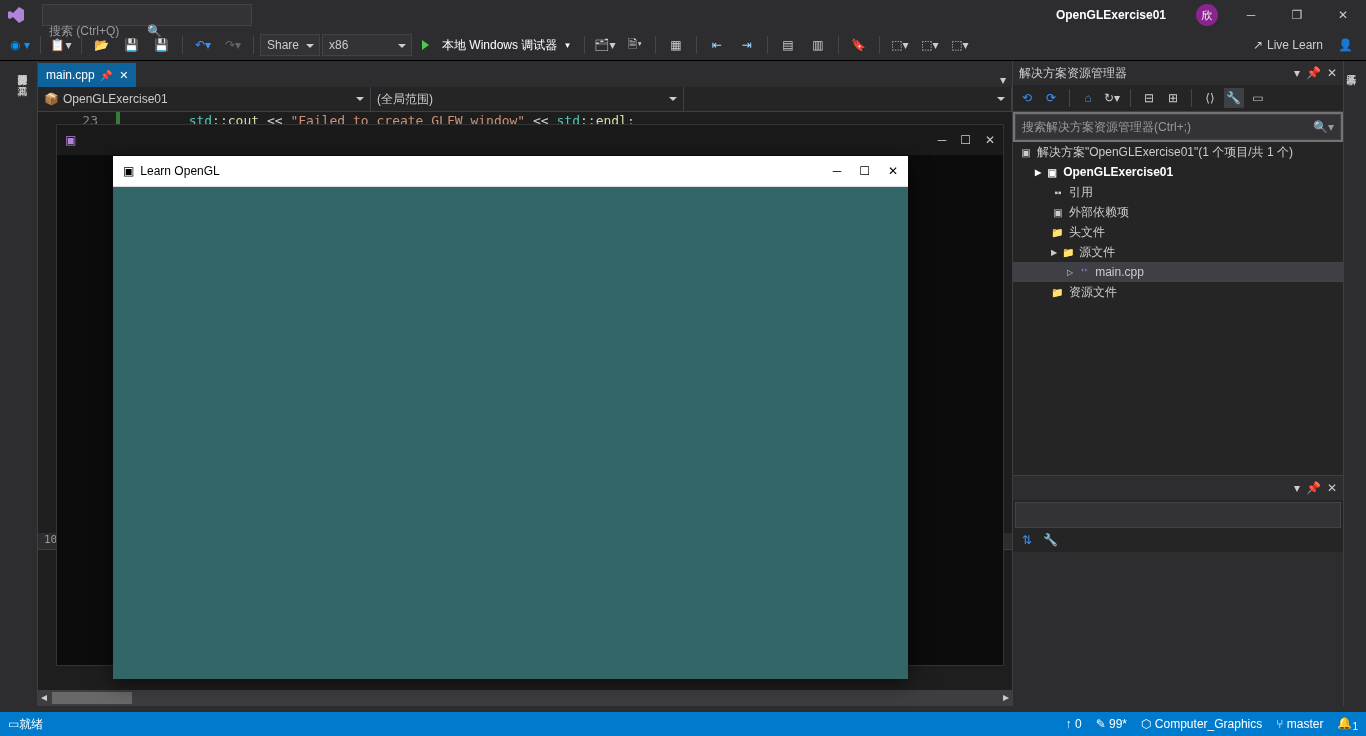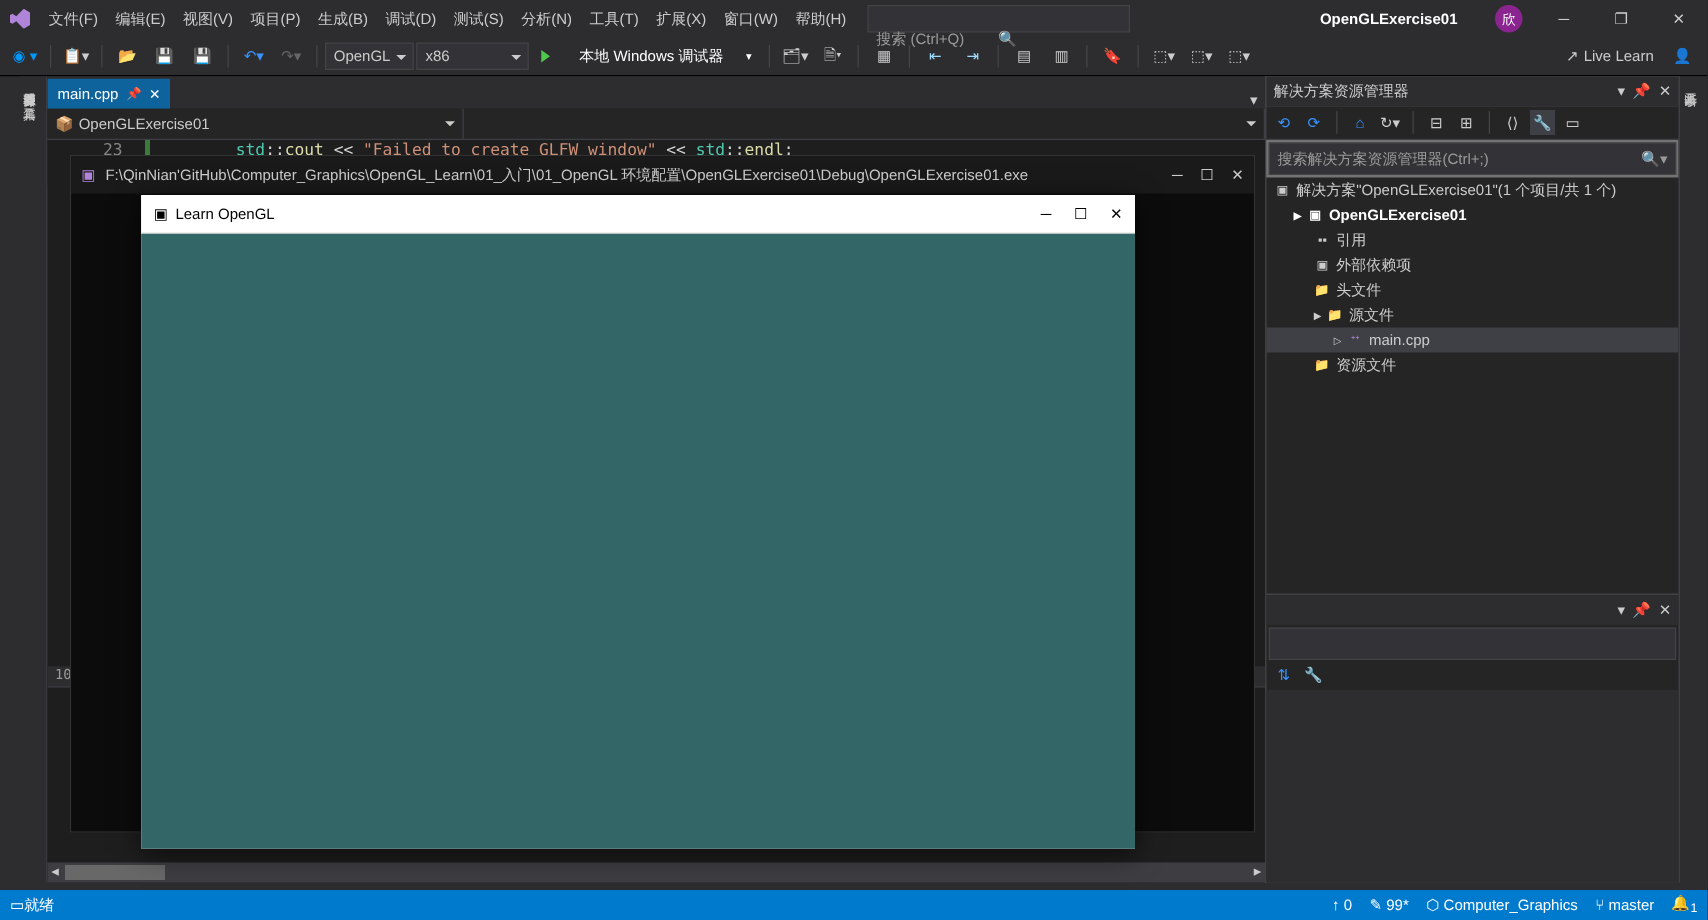--- a/index.html
+++ b/index.html
@@ -11,21 +11,21 @@
 .search-box span{flex:1;margin-top:32px;}
 .title-right{margin-left:auto;display:flex;align-items:center;height:30px;}
 .sol-name{font-weight:bold;color:#fff;padding:0 20px;}
 .avatar{width:22px;height:22px;border-radius:50%;background:#8a2590;color:#fff;display:flex;align-items:center;justify-content:center;font-size:11px;margin:0 10px;}
 .win-btn{width:46px;height:30px;display:flex;align-items:center;justify-content:center;color:#ccc;}
 .toolbar{height:30px;background:#2d2d30;border-bottom:1px solid #000;display:flex;align-items:center;padding:0 6px;gap:2px;}
 .tbtn{height:22px;min-width:22px;display:flex;align-items:center;justify-content:center;color:#ccc;padding:0 3px;}
 .sep{width:1px;height:18px;background:#46464a;margin:0 4px;}
 .combo{height:22px;background:#333337;border:1px solid #434346;display:flex;align-items:center;padding:0 18px 0 6px;position:relative;min-width:60px;box-sizing:border-box;}
 .combo::after{content:"";position:absolute;right:5px;top:9px;border:4px solid transparent;border-top-color:#ccc;}
-.run-btn{color:#fff;display:flex;align-items:center;gap:18px;padding:0 8px;height:22px;}
+.run-btn{color:#fff;display:flex;align-items:center;gap:8px;padding:0 8px;height:22px;}
 .run-tri{width:0;height:0;border:5px solid transparent;border-left:7px solid #4ec94e;}
 .toolbar-right{margin-left:auto;display:flex;align-items:center;gap:6px;}
 .body-row{display:flex;height:645px;margin-left:15px;}
 .left-rail{width:22px;background:#2d2d30;border-right:1px solid #3f3f46;}
 .vert-txt{writing-mode:vertical-rl;text-orientation:upright;font-size:10px;color:#ccc;padding:6px 0;text-align:center;}
 .center{flex:1;display:flex;flex-direction:column;background:#1e1e1e;position:relative;}
 .tabs{height:26px;background:#2d2d30;display:flex;align-items:flex-end;}
 .tab{height:24px;background:#0e639c;color:#fff;display:flex;align-items:center;padding:0 8px;gap:6px;font-size:12px;}
 .pin{font-size:10px;}
 .close{font-size:11px;}
@@ -75,34 +75,20 @@
 .thumb{height:12px;margin:2px;background:#686868;width:80px;}
 .right-rail{width:22px;background:#2d2d30;border-left:1px solid #3f3f46;}
 </style>
 </head>
 <body>
 
 <div class="titlebar">
   <svg class="vs-logo" viewBox="0 0 16 16">
       <path fill="#b084d9" d="M11 0l5 3v10l-5 3-6-6-3 2-2-1V5l2-1 3 2 6-6z"></path>
     </svg>
-  <div class="menu">
-    <div class="menu-item">文件(F)</div>
-    <div class="menu-item">编辑(E)</div>
-    <div class="menu-item">视图(V)</div>
-    <div class="menu-item">项目(P)</div>
-    <div class="menu-item">生成(B)</div>
-    <div class="menu-item">调试(D)</div>
-    <div class="menu-item">测试(S)</div>
-    <div class="menu-item">分析(N)</div>
-    <div class="menu-item">工具(T)</div>
-    <div class="menu-item">扩展(X)</div>
-    <div class="menu-item">窗口(W)</div>
-    <div class="menu-item">帮助(H)</div>
-  </div>
   <div class="search-box">
     <span>搜索 (Ctrl+Q)</span>
     <span>🔍</span>
   </div>
   <div class="title-right">
     <div class="sol-name">OpenGLExercise01</div>
     <div class="avatar">欣</div>
     <div class="win-btn">─</div>
     <div class="win-btn">❐</div>
     <div class="win-btn">✕</div>
@@ -115,21 +101,21 @@
   <div class="tbtn">📋▾</div>
   <div class="sep"></div>
   <div class="tbtn" style="color:#d7ba7d">📂</div>
   <div class="tbtn" style="color:#75beff">💾</div>
   <div class="tbtn" style="color:#75beff">💾</div>
   <div class="sep"></div>
   <div class="tbtn" style="color:#3794ff">↶▾</div>
   <div class="tbtn" style="color:#666">↷▾</div>
   <div class="sep"></div>
   <div class="combo">
-      <span>OpenGL</span>
+      <span>Share</span>
     </div>
   <div class="combo" style="min-width:90px">
       <span>x86</span>
     </div>
   <div class="run-btn">
     <span class="run-tri"></span>
     <span>本地 Windows 调试器</span>
     <span style="font-size:9px">▾</span>
   </div>
   <div class="sep"></div>
@@ -165,37 +151,39 @@
     <div class="tabs">
       <div class="tab">
         <span>main.cpp</span>
         <span class="pin">📌</span>
         <span class="close">✕</span>
       </div>
       <div style="margin-left:auto;padding:0 6px;color:#ccc">▾</div>
     </div>
     <div class="nav-row">
       <div class="nav-combo" style="flex:0 0 320px">📦 <span style="margin-left:4px">OpenGLExercise01</span></div>
+      <div class="nav-combo" style="flex:0 0 300px">
+          <span>(全局范围)</span>
+        </div>
       <div class="nav-combo"></div>
     </div>
 
     <div class="edit-area">
       <div class="editor">
         <div class="code-line">
           <span class="ln">23</span><span class="gutter"></span><span class="tok-op">        </span><span class="tok-ns">std</span><span class="tok-op">::</span><span class="tok-fn">cout</span><span class="tok-op"> &lt;&lt; </span><span class="tok-str">"Failed to create GLFW window"</span><span class="tok-op"> &lt;&lt; </span><span class="tok-ns">std</span><span class="tok-op">::</span><span class="tok-fn">endl</span><span class="tok-op">;</span>
         </div>
         <div class="code-line">
           <span class="ln">24</span><span class="gutter"></span><span class="tok-op">        </span><span class="tok-fn">glfwTerminate</span><span class="tok-op">();</span>
         </div>
       </div>
 
       <div class="console-frame">
         <div class="console-title">
           <span style="color:#b084d9">▣</span>
-          <span>F:\QinNian'GitHub\Computer_Graphics\OpenGL_Learn\01_入门\01_OpenGL 环境配置\OpenGLExercise01\Debug\OpenGLExercise01.exe</span>
           <div class="ct-right">
             <span>─</span>
             <span>☐</span>
             <span>✕</span>
           </div>
         </div>
         <div class="console-body"></div>
       </div>
 
       <div class="gl-window">

